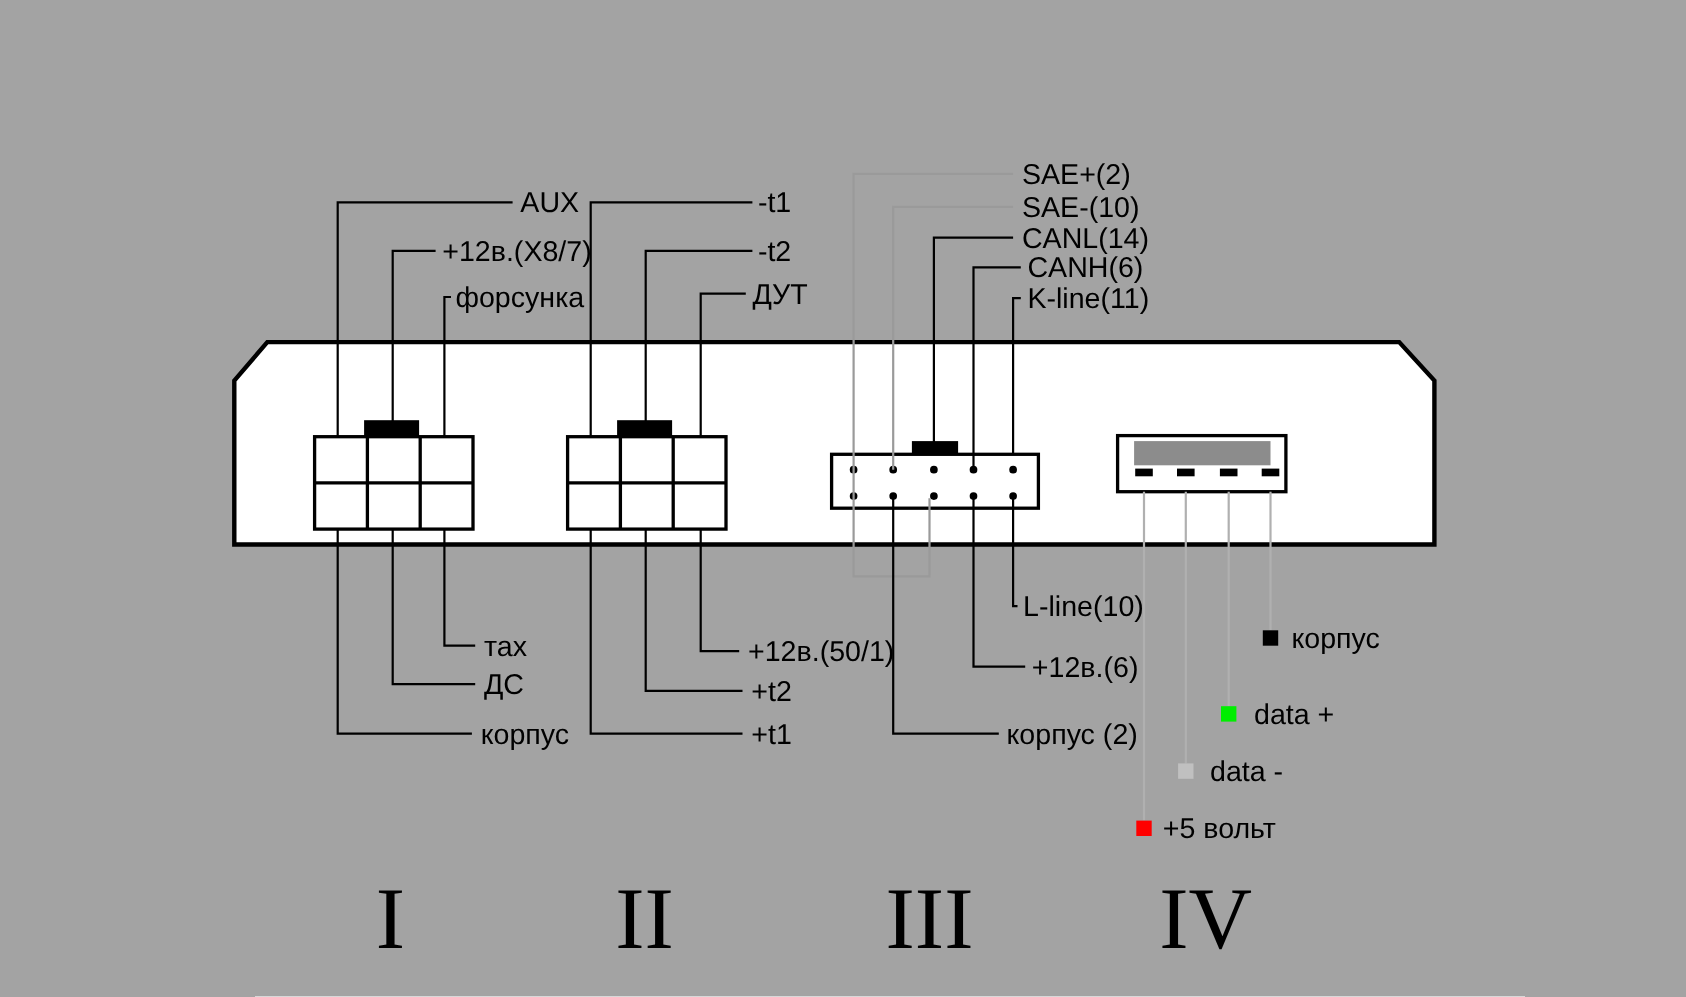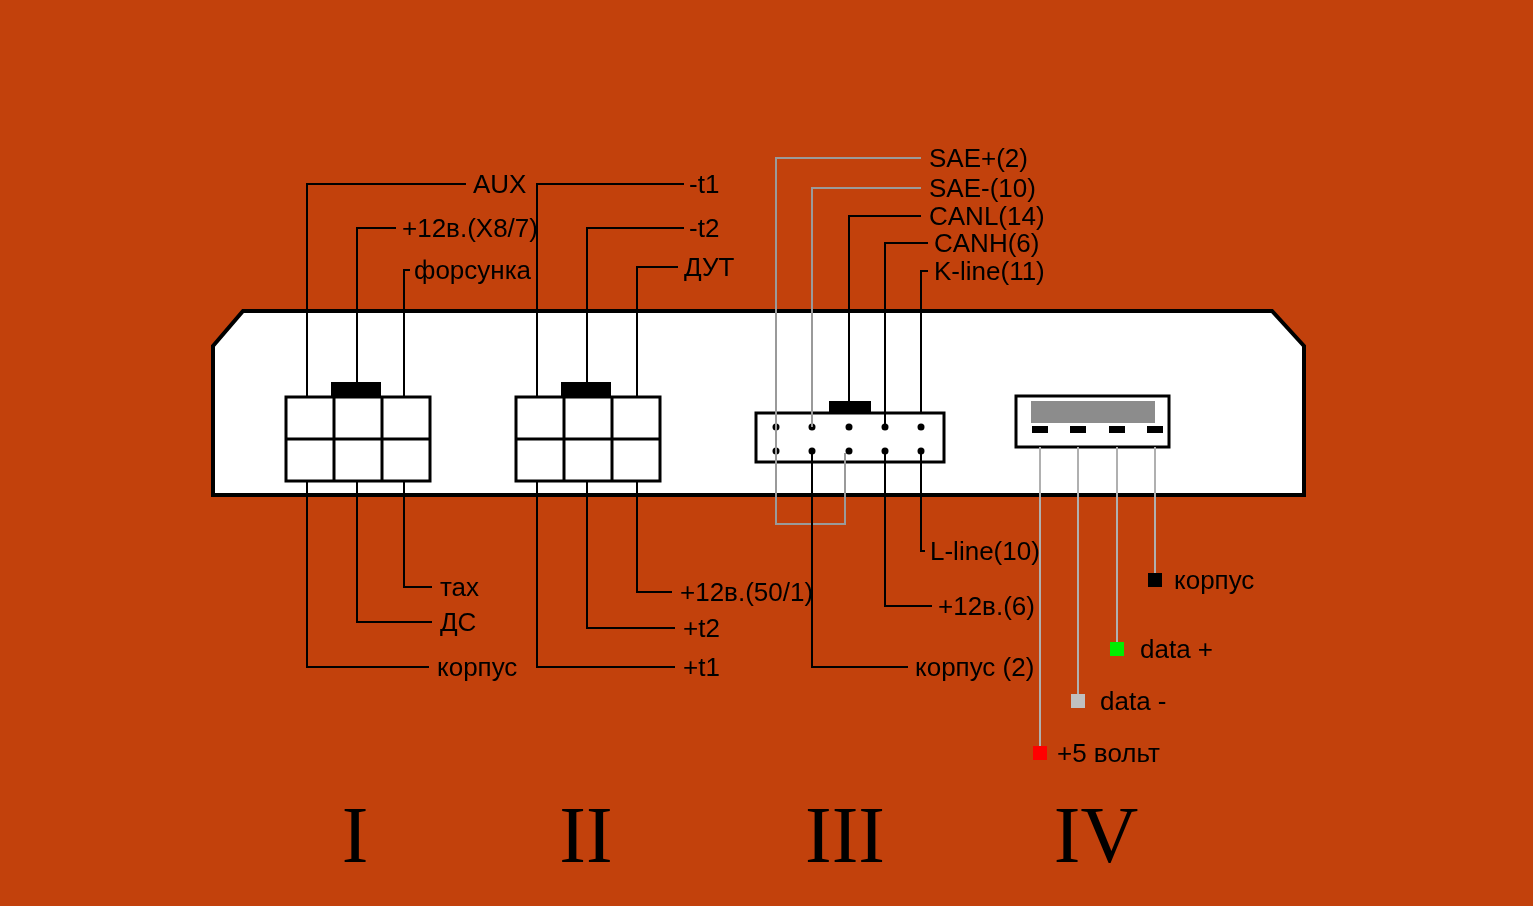--- a/index.html
+++ b/index.html
@@ -4,21 +4,21 @@
 <style>
   html, body {
     margin: 0;
     padding: 0;
     background: #ffffff;
   }
   .canvas {
     position: relative;
     width: 1533px;
     height: 906px;
-    background: #c2410c;
+    background: #a3a3a3;
     overflow: hidden;
   }
   svg { display: block; }
   text {
     font-family: "Liberation Sans", sans-serif;
     font-size: 26px;
     fill: #000000;
   }
   text.numeral {
     font-family: "Liberation Serif", serif;

